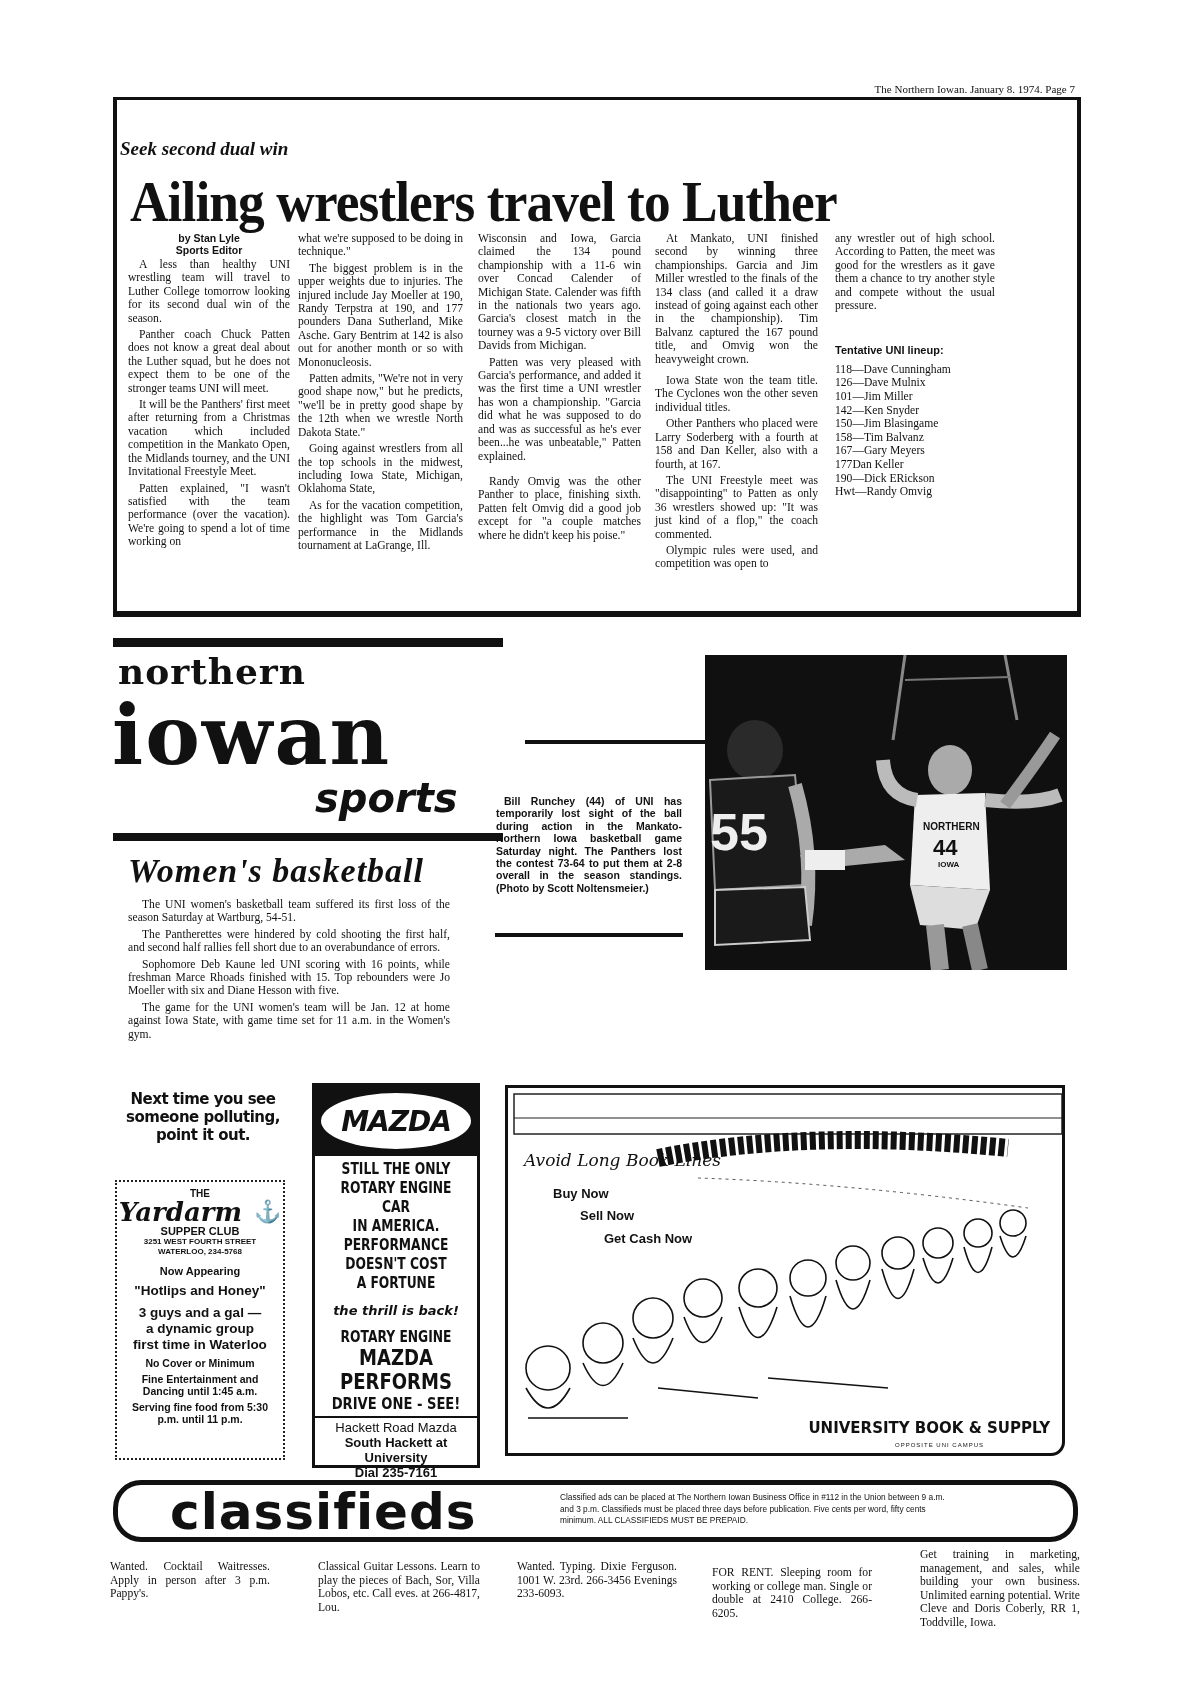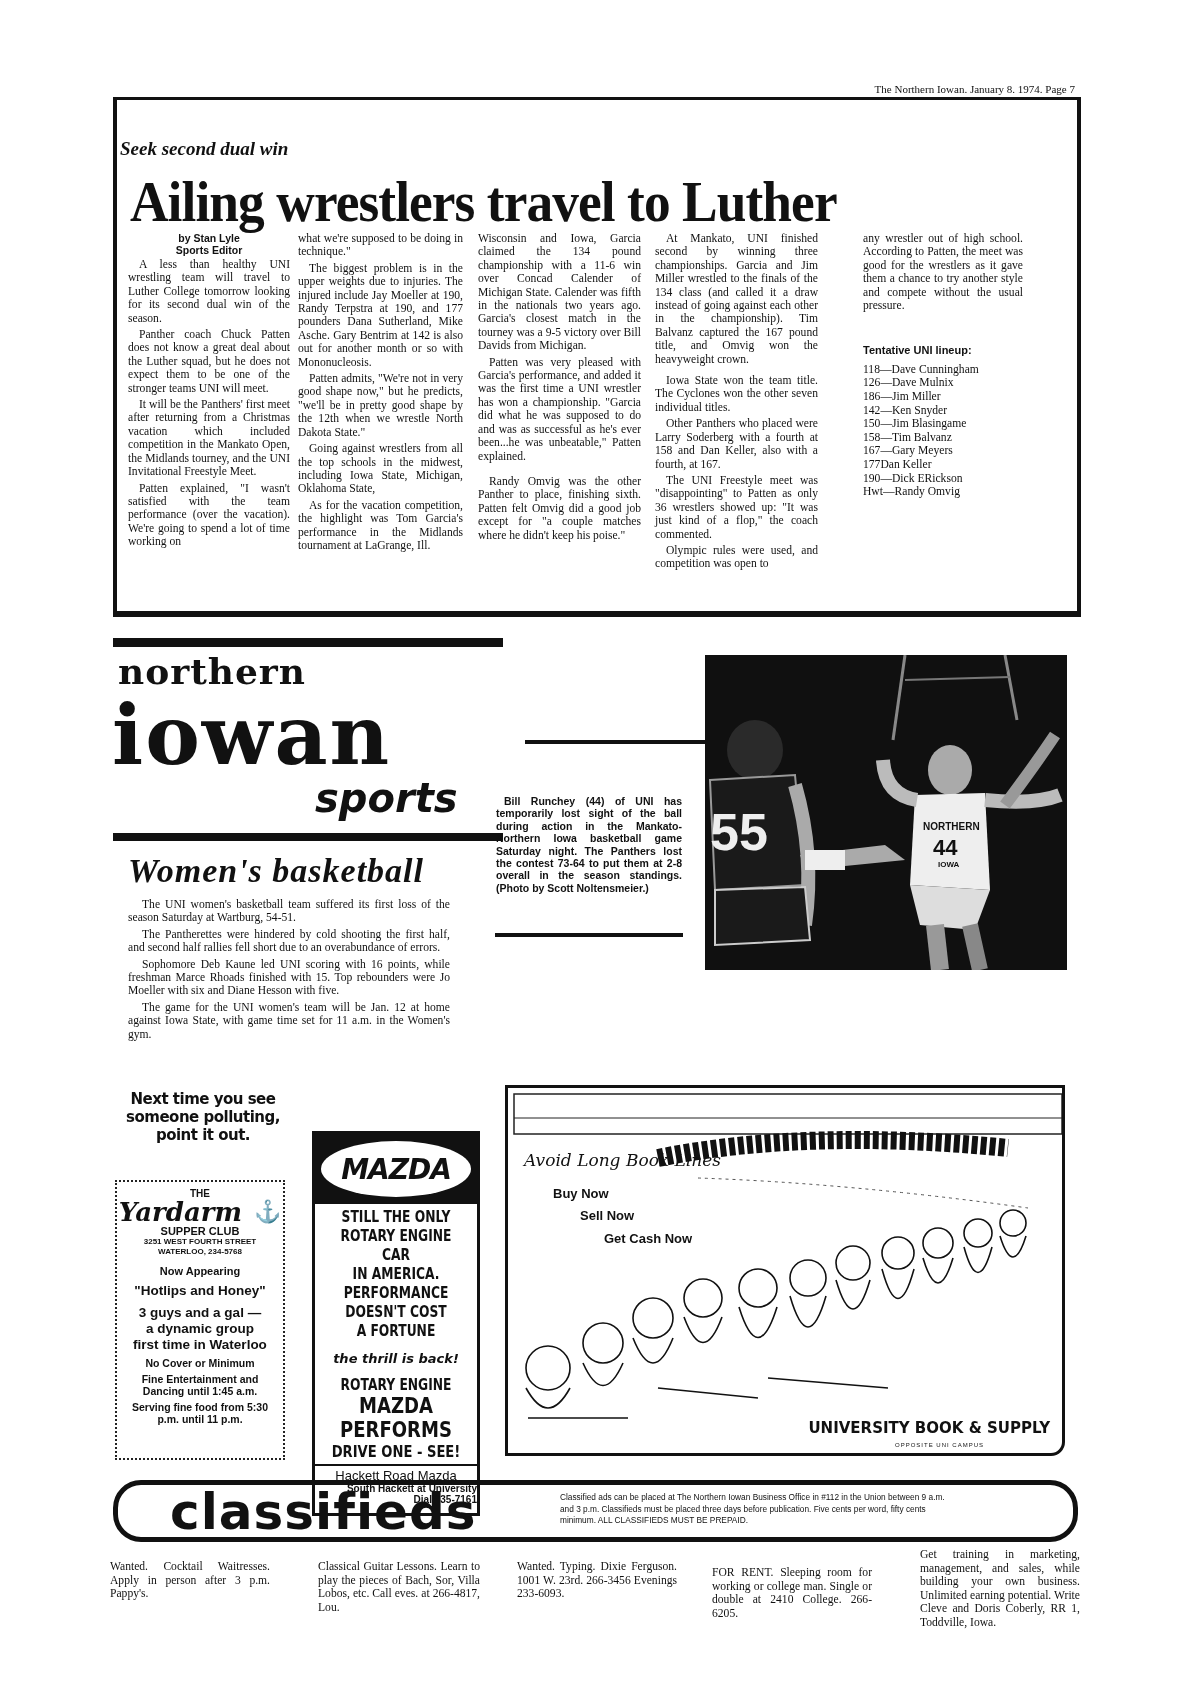--- a/index.html
+++ b/index.html
@@ -26,31 +26,31 @@
   .photo { left: 705px; top: 655px; width: 362px; height: 315px; background: #f9a8d4; overflow: hidden; }
   .ad-pollution { left: 118px; top: 1090px; width: 170px; text-align: center; font-family: "DejaVu Sans", sans-serif; font-weight: bold; font-size: 15px; line-height: 18px; letter-spacing: -0.5px; }
   .ad-yardarm { left: 115px; top: 1180px; width: 170px; height: 280px; border: 2px dotted #222; padding: 6px 8px; text-align: center; font-family: "Liberation Sans", sans-serif; }
   .ad-yardarm .the { font-size: 10px; font-weight: bold; }
   .ad-yardarm .name { font-family: "DejaVu Serif", serif; font-style: italic; font-weight: bold; font-size: 26px; line-height: 26px; }
   .ad-yardarm .sub { font-weight: bold; font-size: 11px; }
   .ad-yardarm .addr { font-weight: bold; font-size: 8px; line-height: 10px; }
   .ad-yardarm .mid { font-size: 11px; font-weight: bold; margin-top: 8px; }
   .ad-yardarm .big { font-size: 13.5px; font-weight: bold; margin-top: 6px; line-height: 16px; }
   .ad-yardarm .sm { font-size: 10.5px; font-weight: bold; margin-top: 4px; line-height: 12px; }
-  .ad-mazda { left: 312px; top: 1083px; width: 168px; height: 385px; border: 3px solid #111; text-align: center; font-family: "DejaVu Sans", sans-serif; margin-top: 48px; }
+  .ad-mazda { left: 312px; top: 1083px; width: 168px; height: 385px; border: 3px solid #111; text-align: center; font-family: "DejaVu Sans", sans-serif; }
   .ad-mazda .logo-band { background: #111; height: 70px; display: flex; align-items: center; justify-content: center; }
   .ad-mazda .logo-oval { background: #fff; border-radius: 50%; width: 150px; height: 56px; display: flex; align-items: center; justify-content: center; font-weight: bold; font-style: italic; font-size: 28px; letter-spacing: -1px; }
   .ad-mazda .headline-block { font-weight: bold; font-size: 15px; line-height: 19px; margin-top: 4px; transform: scaleX(0.82); }
   .ad-mazda .thrill { font-style: italic; font-weight: bold; font-size: 13px; margin: 10px 0; }
   .ad-mazda .re { font-weight: bold; font-size: 15px; transform: scaleX(0.82); }
   .ad-mazda .mz { font-weight: bold; font-size: 22px; line-height: 24px; transform: scaleX(0.82); }
   .ad-mazda .drive { font-weight: bold; font-size: 16px; transform: scaleX(0.82); }
   .ad-mazda .dealer { border-top: 2px solid #111; margin-top: 3px; padding-top: 2px; font-family: "Liberation Sans", sans-serif; }
   .ad-mazda .dealer .n { font-size: 13px; }
-  .ad-mazda .dealer .s { font-size: 10px; font-weight: bold; text-align: right; }
+  .ad-mazda .dealer .s { font-size: 13px; font-weight: bold; }
   .ad-book { left: 505px; top: 1085px; width: 560px; height: 371px; border: 3px solid #111; border-radius: 0 0 14px 0; overflow: hidden; }
   .ad-book .avoid { position: absolute; left: 16px; top: 62px; font-family: "DejaVu Serif", serif; font-size: 17px; font-style: italic; }
   .ad-book .buy { position: absolute; font-family: "Liberation Sans", sans-serif; font-weight: bold; font-size: 13px; text-align: center; }
   .ad-book .logo { position: absolute; right: 12px; bottom: 16px; font-family: "DejaVu Sans", sans-serif; font-weight: bold; font-size: 15px; }
   .ad-book .opposite { position: absolute; right: 78px; bottom: 5px; font-size: 6px; letter-spacing: 1px; font-family: "Liberation Sans", sans-serif; }
   .classifieds-box { left: 113px; top: 1480px; width: 965px; height: 62px; border: 5px solid #111; border-radius: 28px; }
   .classifieds-title { left: 170px; top: 1485px; font-family: "DejaVu Sans", sans-serif; font-weight: bold; font-size: 50px; letter-spacing: 1px; line-height: 55px; }
   .classifieds-note { left: 560px; top: 1492px; width: 400px; font-family: "Liberation Sans", sans-serif; font-size: 8.3px; line-height: 11.5px; }
   .cl-col { font-size: 11.6px; line-height: 13.6px; text-align: justify; }
 </style>
@@ -89,27 +89,27 @@
 </div>
 
 <div class="abs col" style="left:655px; top:232px; width:163px;">
   <p>At Mankato, UNI finished second by winning three championships. Garcia and Jim Miller wrestled to the finals of the 134 class (and called it a draw instead of going against each other in the championship). Tim Balvanz captured the 167 pound title, and Omvig won the heavyweight crown.</p>
   <p style="margin-top:8px">Iowa State won the team title. The Cyclones won the other seven individual titles.</p>
   <p>Other Panthers who placed were Larry Soderberg with a fourth at 158 and Dan Keller, also with a fourth, at 167.</p>
   <p>The UNI Freestyle meet was "disappointing" to Patten as only 36 wrestlers showed up: "It was just kind of a flop," the coach commented.</p>
   <p>Olympic rules were used, and competition was open to</p>
 </div>
 
-<div class="abs col" style="left:863px; top:232px; width:160px;">
+<div class="abs col" style="left:835px; top:232px; width:160px;">
   <p style="text-indent:0">any wrestler out of high school. According to Patten, the meet was good for the wrestlers as it gave them a chance to try another style and compete without the usual pressure.</p>
   <div class="lineup-title">Tentative UNI lineup:</div>
   <div>
     <div class="lineup-item">118—Dave Cunningham</div>
     <div class="lineup-item">126—Dave Mulnix</div>
-    <div class="lineup-item">186—Jim Miller</div>
+    <div class="lineup-item">101—Jim Miller</div>
     <div class="lineup-item">142—Ken Snyder</div>
     <div class="lineup-item">150—Jim Blasingame</div>
     <div class="lineup-item">158—Tim Balvanz</div>
     <div class="lineup-item">167—Gary Meyers</div>
     <div class="lineup-item">177Dan Keller</div>
     <div class="lineup-item">190—Dick ERickson</div>
     <div class="lineup-item">Hwt—Randy Omvig</div>
   </div>
 </div>
 

